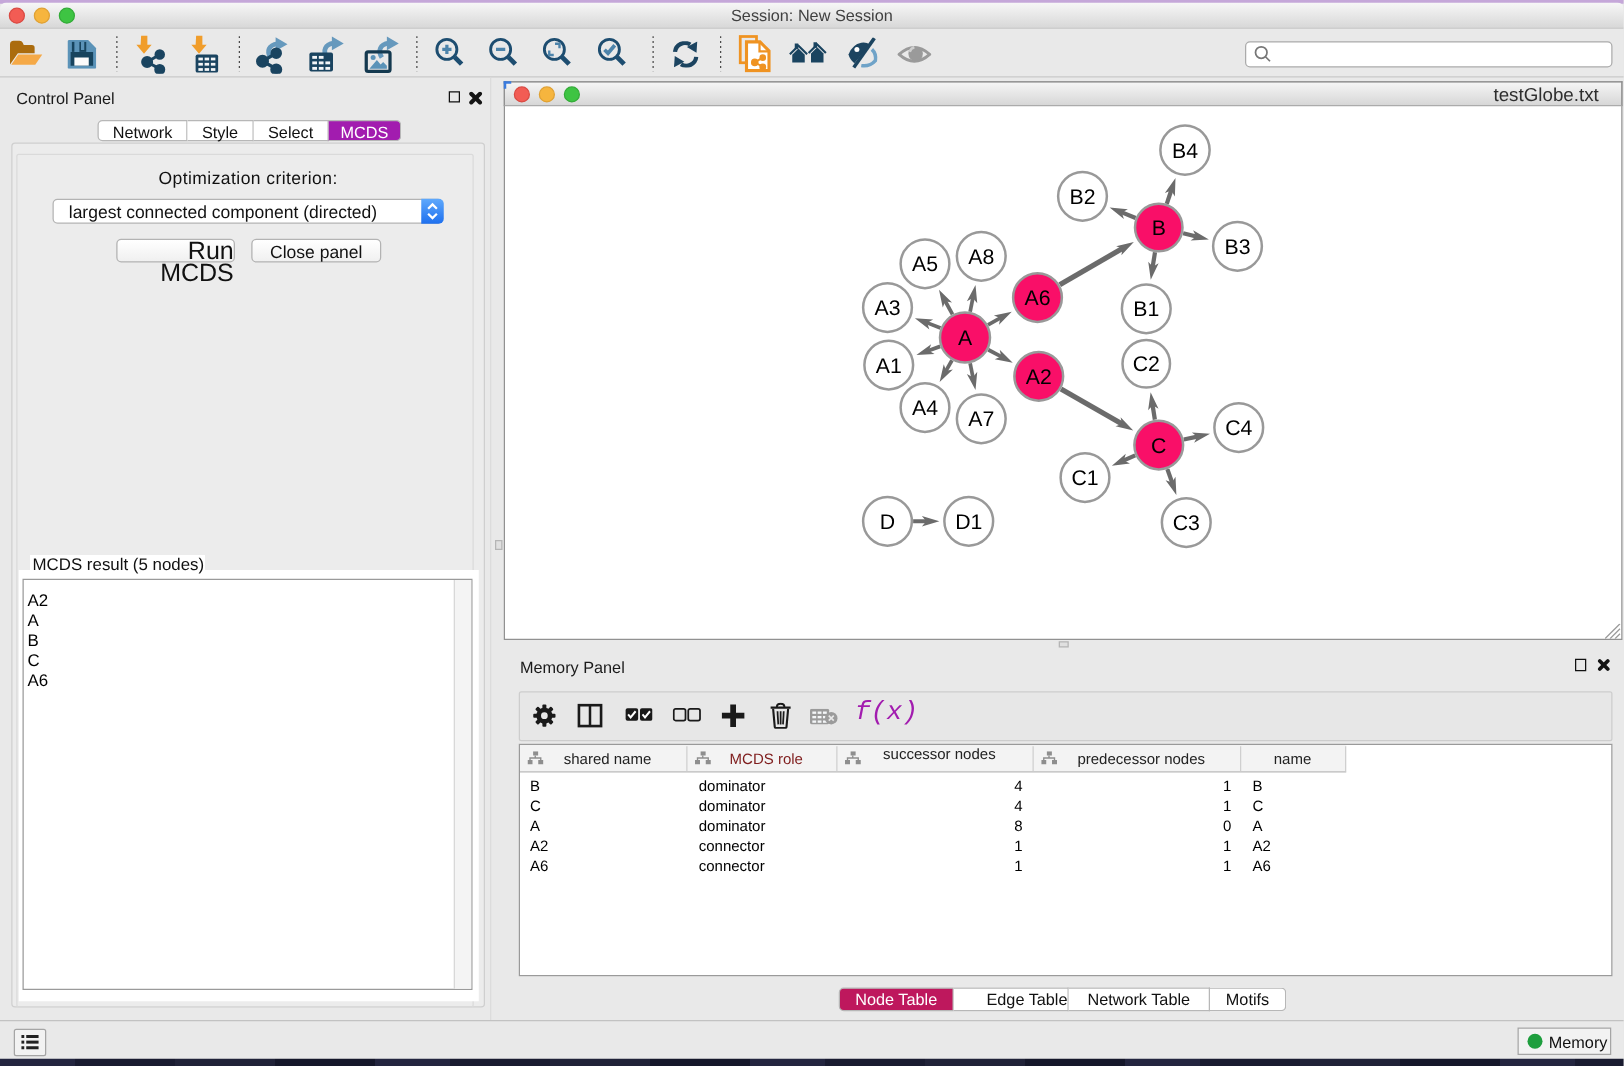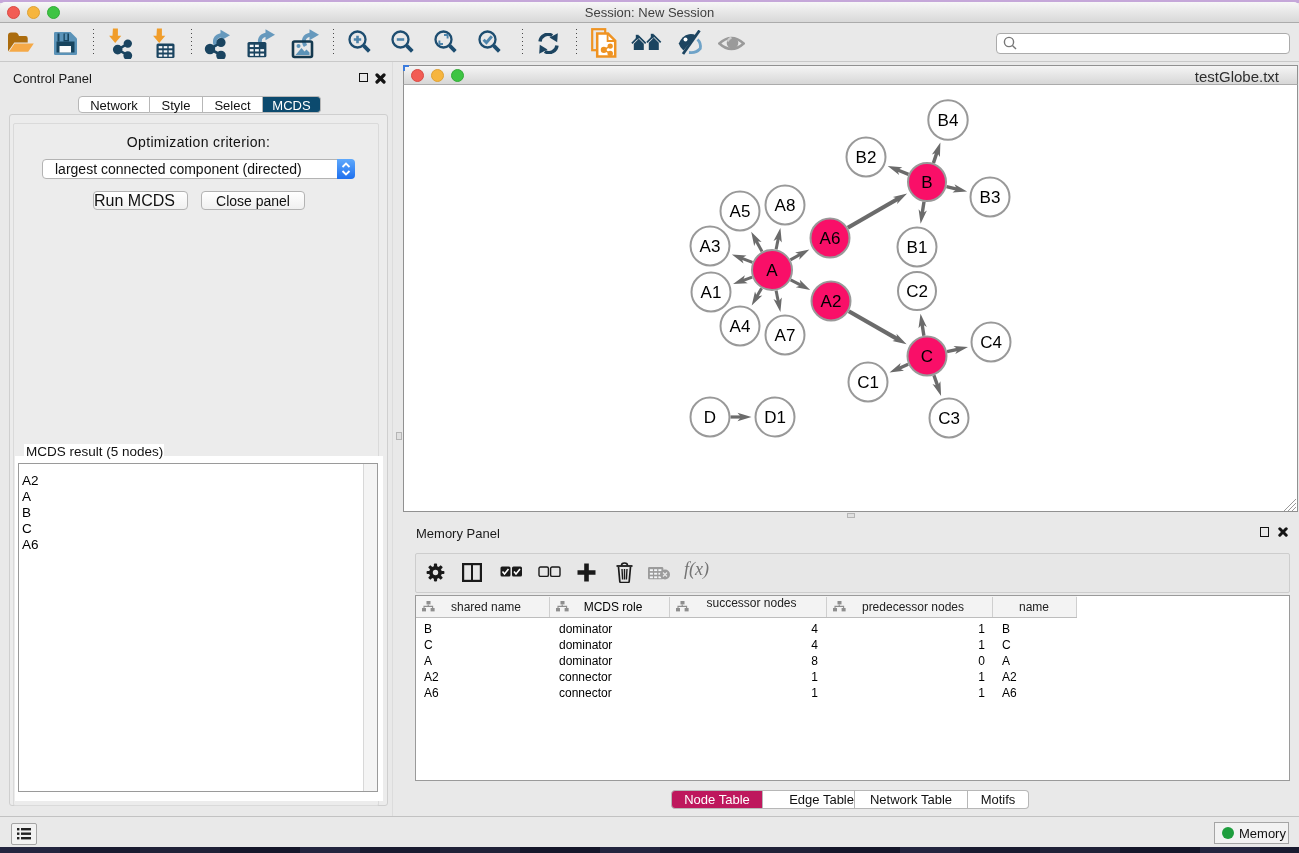--- a/index.html
+++ b/index.html
@@ -176,29 +176,29 @@
     <g stroke="#141414" stroke-width="3.2" stroke-linecap="round">
       <line x1="2.0" y1="2.0" x2="9.0" y2="9.0"></line>
       <line x1="9.0" y1="2.0" x2="2.0" y2="9.0"></line>
     </g>
   </svg>
 <div class="abs" style="left:9px;top:114px;width:379px;height:692px;background:#ececec;border:1px solid #cfcfcf;border-radius:3px"></div>
 <div class="abs" style="left:13px;top:123px;width:366px;height:683px;border:1px solid #dadada;border-radius:2px"></div>
 <div class="abs" style="left:78px;top:96px;width:72px;height:17px;background:#fff;border:1px solid #b7b7b7;border-radius:4px 0 0 4px;color:#111;font-size:13px;text-align:center;line-height:17px">Network</div>
 <div class="abs" style="left:150px;top:96px;width:53px;height:17px;background:#fff;border:1px solid #b7b7b7;border-left:none;color:#111;font-size:13px;text-align:center;line-height:17px">Style</div>
 <div class="abs" style="left:203px;top:96px;width:60px;height:17px;background:#fff;border:1px solid #b7b7b7;border-left:none;color:#111;font-size:13px;text-align:center;line-height:17px">Select</div>
-<div class="abs" style="left:263px;top:96px;width:58px;height:17px;background:#0c4a6e;border:1px solid #b7b7b7;border-left:none;border-radius:0 4px 4px 0;color:#fff;font-size:13px;text-align:center;line-height:17px">MCDS</div>
+<div class="abs" style="left:263px;top:96px;width:58px;height:17px;background:#a21caf;border:1px solid #b7b7b7;border-left:none;border-radius:0 4px 4px 0;color:#fff;font-size:13px;text-align:center;line-height:17px">MCDS</div>
 <div class="abs" style="left:9px;top:134px;width:379px;text-align:center;font-size:14px;letter-spacing:0.35px;color:#111">Optimization criterion:</div>
 <div class="abs" style="left:42px;top:159px;width:312px;height:20px;background:#fff;border:1px solid #b3b3b3;border-radius:4px;font-size:14px;color:#111;line-height:19px;padding-left:12px">largest connected component (directed)</div>
 <div class="abs" style="left:337px;top:159px;width:18px;height:20px;background:linear-gradient(#5fa9fc,#1e70ef);border-radius:0 4px 4px 0"></div>
 <svg style="position:absolute;left:340px;top:161px" width="12" height="16" viewBox="0 0 12 16">
     <path d="M2.5 6 L6 2.5 L9.5 6" stroke="#fff" stroke-width="1.8" fill="none"></path>
     <path d="M2.5 10 L6 13.5 L9.5 10" stroke="#fff" stroke-width="1.8" fill="none"></path>
   </svg>
-<div class="abs" style="left:93px;top:191px;width:95px;height:19px;background:linear-gradient(#fff,#f0f0f0);border:1px solid #b3b3b3;border-radius:4px;font-size:16px;color:#111;text-align:left;line-height:18px">Run MCDS</div>
+<div class="abs" style="left:93px;top:191px;width:95px;height:19px;background:linear-gradient(#fff,#f0f0f0);border:1px solid #b3b3b3;border-radius:4px;font-size:20px;color:#111;text-align:right;line-height:18px">Run MCDS</div>
 <div class="abs" style="left:201px;top:191px;width:104px;height:19px;background:linear-gradient(#fff,#f0f0f0);border:1px solid #b3b3b3;border-radius:4px;font-size:14px;color:#111;text-align:center;line-height:18px">Close panel</div>
 <div class="abs" style="left:15px;top:456px;width:368px;height:345px;background:#fff"></div>
 <div class="abs" style="left:18px;top:463px;width:360px;height:329px;border:1px solid #9a9a9a"></div>
 <div class="abs" style="left:24px;top:444px;width:140px;height:14px;background:#fff;font-size:13.5px;color:#111;padding-left:2px">MCDS result (5 nodes)</div>
 <div class="abs" style="left:363px;top:464px;width:14px;height:327px;background:#f4f4f4;border-left:1px solid #d8d8d8"></div>
 <div class="abs" style="left:22px;top:473px;font-size:13.5px;color:#000;line-height:16px">A2<br>A<br>B<br>C<br>A6</div>
 <div class="abs" style="left:0;top:816px;width:1299px;height:31px;background:#e9e9e9;border-top:1px solid #c2c2c2"></div>
 <div class="abs" style="left:11px;top:823px;width:26px;height:22px;background:#f2f2f2;border:1px solid #a5a5a5;border-radius:2px"></div>
 <svg style="position:absolute;left:17px;top:828px" width="14" height="12" viewBox="0 0 14 12">
     <g fill="#222">
@@ -376,35 +376,35 @@
       <rect x="1.87" y="5.78" width="3.06" height="1.87"></rect>
       <rect x="6.12" y="5.78" width="3.06" height="1.87"></rect>
       <rect x="10.37" y="5.78" width="3.06" height="1.87"></rect>
       <rect x="1.87" y="9.35" width="3.06" height="1.87"></rect>
       <rect x="6.12" y="9.35" width="3.06" height="1.87"></rect>
       <rect x="10.37" y="9.35" width="3.06" height="1.87"></rect>
     </g>
     <circle cx="17" cy="7.5" r="5" fill="#9b9b9b"></circle>
     <path d="M15 5.5 l4 4 M19 5.5 l-4 4" stroke="#e7e7e7" stroke-width="1.3"></path>
   </svg>
-<div class="abs" style="left:684px;top:559px;font-family:Liberation Serif, serif;font-style:italic;font-size:18px;color:#737373">f(x)</div>
+<div class="abs" style="left:684px;top:559px;font-family:Liberation Mono, monospace;font-style:italic;font-size:21px;color:#a21caf">f(x)</div>
 <div class="abs" style="left:415px;top:595px;width:875px;height:186px;background:#fff;border:1px solid #9a9a9a"></div>
 <div class="abs" style="left:416px;top:596px;width:661px;height:22px;background:#f3f3f3;border-bottom:1px solid #bdbdbd"></div>
 <div class="abs" style="left:549px;top:597px;width:1px;height:20px;background:#cfcfcf"></div>
 <div class="abs" style="left:415px;top:600px;width:134px;text-align:center;font-size:12px;color:#222;text-indent:8px">shared name</div>
 <svg style="position:absolute;left:422px;top:601px" width="13" height="11" viewBox="0 0 13 11">
     <g fill="#8e8e8e">
       <rect x="4.5" y="0" width="4" height="3.4"></rect>
       <rect x="0" y="7" width="4" height="3.4"></rect>
       <rect x="8.6" y="7" width="4" height="3.4"></rect>
       <path d="M6.2 3.4 V5.4 M2 7 V5.4 H10.6 V7" stroke="#8e8e8e" fill="none" stroke-width="1.1"></path>
     </g>
   </svg>
 <div class="abs" style="left:669px;top:597px;width:1px;height:20px;background:#cfcfcf"></div>
-<div class="abs" style="left:549px;top:600px;width:120px;text-align:center;font-size:12px;color:#000000;text-indent:8px">MCDS role</div>
+<div class="abs" style="left:549px;top:600px;width:120px;text-align:center;font-size:12px;color:#7f1d1d;text-indent:8px">MCDS role</div>
 <svg style="position:absolute;left:556px;top:601px" width="13" height="11" viewBox="0 0 13 11">
     <g fill="#8e8e8e">
       <rect x="4.5" y="0" width="4" height="3.4"></rect>
       <rect x="0" y="7" width="4" height="3.4"></rect>
       <rect x="8.6" y="7" width="4" height="3.4"></rect>
       <path d="M6.2 3.4 V5.4 M2 7 V5.4 H10.6 V7" stroke="#8e8e8e" fill="none" stroke-width="1.1"></path>
     </g>
   </svg>
 <div class="abs" style="left:826px;top:597px;width:1px;height:20px;background:#cfcfcf"></div>
 <div class="abs" style="left:669px;top:596px;width:157px;text-align:center;font-size:12px;color:#222;text-indent:8px">successor nodes</div>

